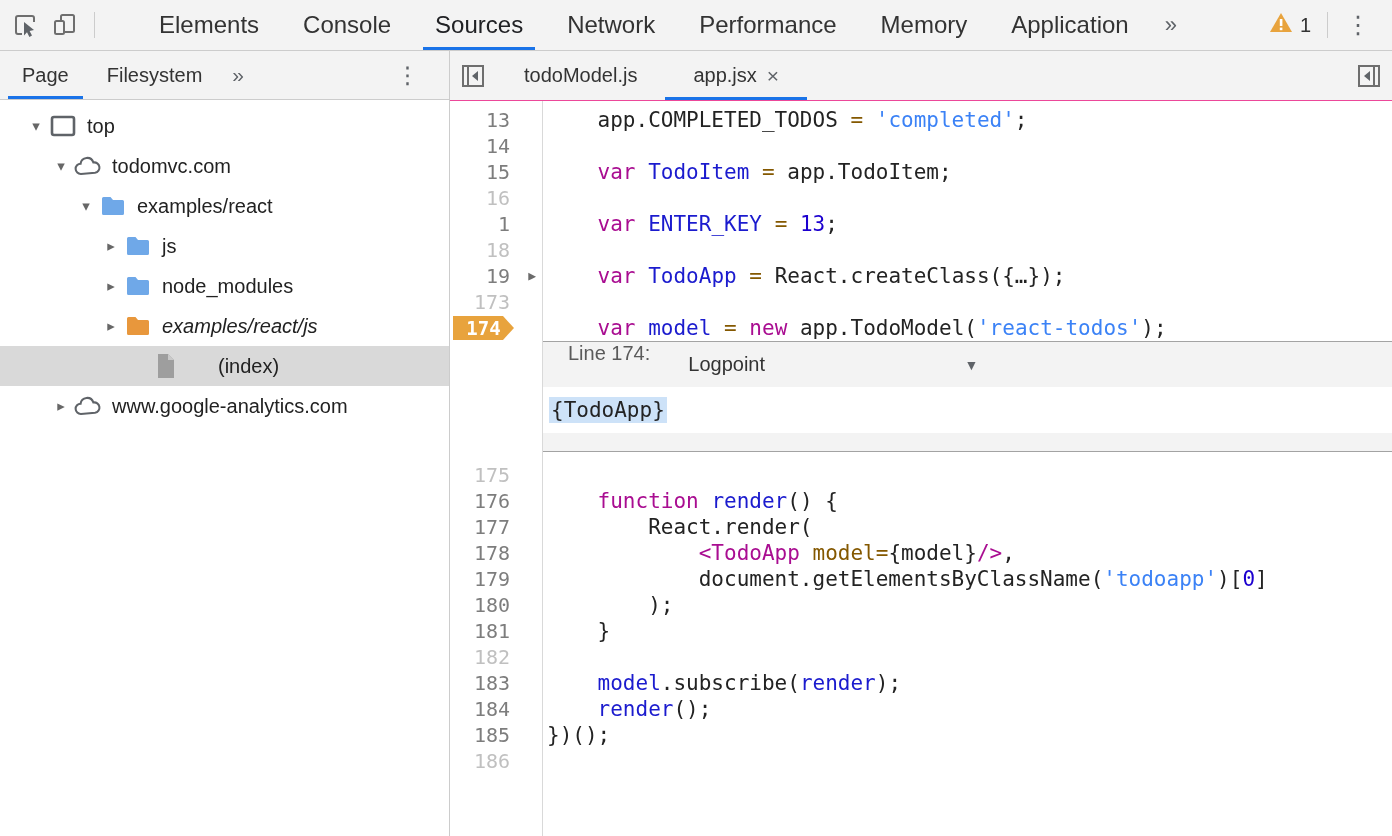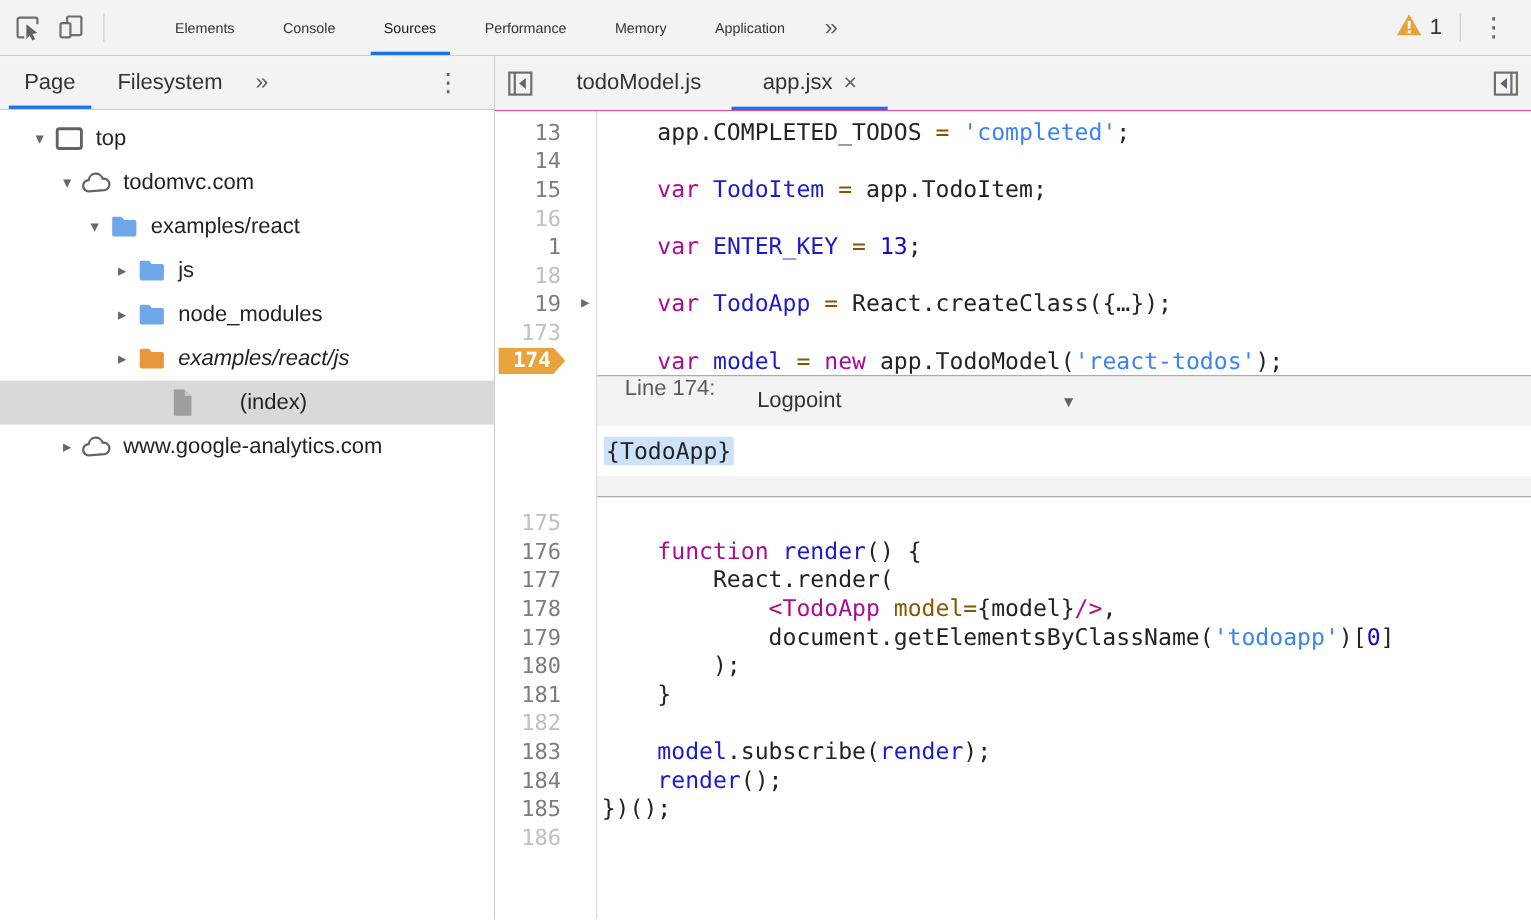--- a/index.html
+++ b/index.html
@@ -7,21 +7,21 @@
     font-family:"Liberation Sans", sans-serif; }
   .devtools { width:1392px; height:836px; display:flex; flex-direction:column; background:#fff; }
 
   
   .main-toolbar { height:51px; flex:0 0 51px; background:#f3f3f3; border-bottom:1px solid #ccc;
     display:flex; align-items:stretch; }
   .tb-icons { display:flex; align-items:center; padding:0 8px 0 8px; gap:6px; }
   .tb-btn { width:34px; height:34px; display:flex; align-items:center; justify-content:center; cursor:pointer; }
   .tb-divider { width:1px; height:26px; background:#ccc; align-self:center; margin:0 6px; }
   .main-tabs { display:flex; align-items:stretch; margin-left:28px; }
-  .main-tab { display:flex; align-items:center; padding:0 22px; font-size:13px; color:#333;
+  .main-tab { display:flex; align-items:center; padding:0 22px; font-size:24px; color:#333;
     position:relative; cursor:pointer; white-space:nowrap; }
   .main-tab.active { color:#202124; }
   .main-tab.active::after { content:""; position:absolute; left:10px; right:10px; bottom:0;
     height:3px; background:#1a73e8; }
   .tab-overflow { display:flex; align-items:center; padding:0 14px; font-size:22px; color:#5f6368; cursor:pointer; }
   .tb-right { margin-left:auto; display:flex; align-items:center; padding-right:10px; }
   .warn-chip { display:flex; align-items:center; gap:7px; padding:0 10px; cursor:pointer; }
   .warn-count { font-size:20px; color:#333; }
   .kebab { font-size:24px; color:#5f6368; padding:0 12px; cursor:pointer; letter-spacing:0; }
 
@@ -110,20 +110,21 @@
           <rect x="9" y="3" width="13" height="17" rx="1.5" fill="none" stroke="#6e6e6e" stroke-width="2"></rect>
           <rect x="3" y="9" width="9" height="13" rx="1.5" fill="#f3f3f3" stroke="#6e6e6e" stroke-width="2"></rect>
         </svg>
       </div>
       <div class="tb-divider"></div>
     </div>
     <div class="main-tabs">
         <div class="main-tab">Elements</div>
         <div class="main-tab">Console</div>
         <div class="main-tab active">Sources</div>
+        <div class="main-tab">Network</div>
         <div class="main-tab">Performance</div>
         <div class="main-tab">Memory</div>
         <div class="main-tab">Application</div>
       </div>
     <div class="tab-overflow">»</div>
     <div class="tb-right">
       <div class="warn-chip">
         <span>
           <svg width="24" height="22" viewBox="0 0 24 22">
             <path d="M12 1 L23 20 H1 Z" fill="#e8a33d"></path>

